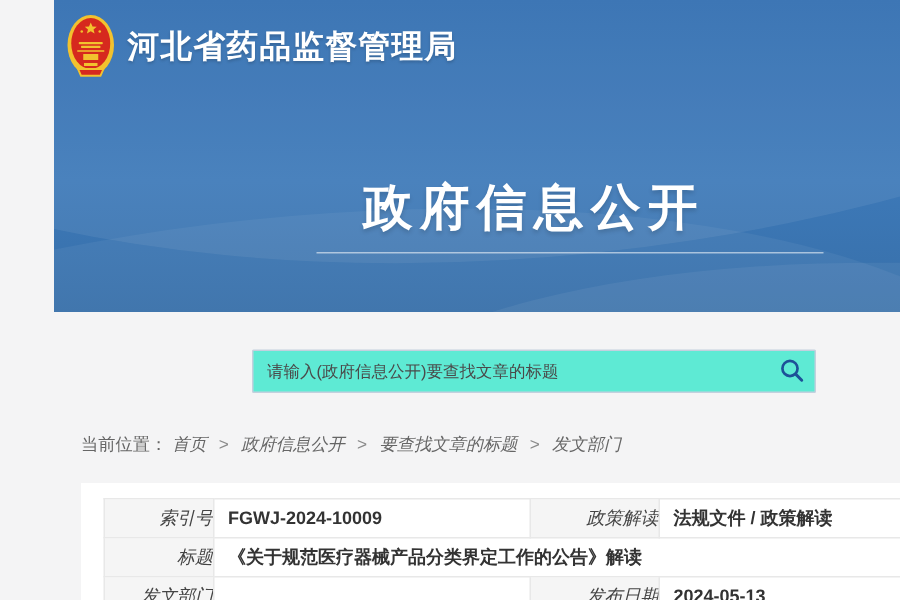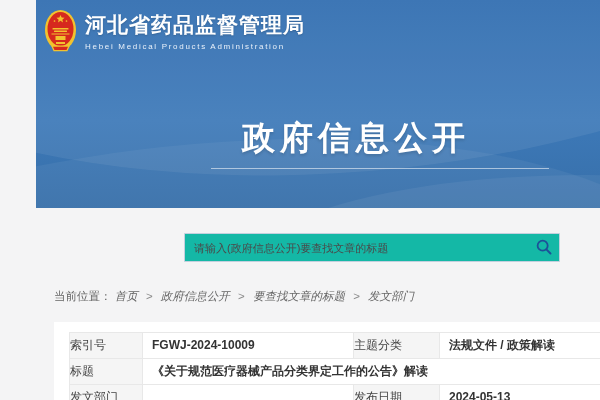--- a/index.html
+++ b/index.html
@@ -24,41 +24,41 @@
               text-shadow:0 1px 2px rgba(0,0,0,0.18); line-height:1.15; }
   .brand-en { color:#e9f1fa; font-size:8px; letter-spacing:1.7px; margin-top:4px; white-space:nowrap; }
 
   .banner-title { position:absolute; left:0; top:116px; width:640px; text-align:center;
                   color:#ffffff; font-size:33px; font-weight:bold; letter-spacing:5px;
                   text-shadow:0 2px 3px rgba(0,0,0,0.15); }
   .banner-underline { position:absolute; left:175px; top:168px; width:338px; height:1px;
                       background:rgba(255,255,255,0.55); }
 
   
-  .search-box { position:absolute; left:148px; top:233px; width:376px; height:29px;
-                background:#14b8a6; border:1px solid #c3d0de; border-radius:1px; }
+  .search-box { position:absolute; left:132px; top:233px; width:376px; height:29px;
+                background:#5eead4; border:1px solid #c3d0de; border-radius:1px; }
   .search-input { position:absolute; left:0; top:0; width:340px; height:27px; border:none; outline:none;
                   background:transparent; font-size:11px; color:#333; padding:0 0 0 9px;
                   font-family:"Liberation Sans","DejaVu Sans",sans-serif; }
   .search-input::placeholder { color:#4a4a4a; opacity:1; }
   .search-btn { position:absolute; right:5px; top:4px; width:20px; height:20px; border:none;
                 background:transparent; cursor:pointer; padding:0; }
 
   
   .breadcrumb { position:absolute; left:18px; top:289px; font-size:11.5px; color:#666; }
   .breadcrumb a { color:#666; text-decoration:none; cursor:pointer;font-style:italic; }
   .crumb-sep { color:#8a8a8a; margin:0 5px; }
 
   
   .card { position:absolute; left:18px; top:322px; width:640px; height:100px; background:#ffffff; }
   table.meta { border-collapse:collapse; margin:10px 0 0 15px; width:700px; table-layout:fixed;
                font-size:12px; color:#333; }
   table.meta td { border:1px solid #e8e8e8; height:25px; line-height:25px;
                   overflow:hidden; white-space:nowrap; }
-  td.lbl { background:#f5f5f5; text-align:left; color:#444; }
+  td.lbl { background:#f5f5f5; text-align:right; color:#444;font-style:italic; }
   td.val { background:#ffffff; padding-left:9px;font-weight:bold; }
   col.c1 { width:73px; } col.c2 { width:211px; } col.c3 { width:86px; } col.c4 { width:330px; }
 </style>
 </head>
 <body>
 
 <div class="page">
 
   <header class="banner">
     <div class="sweep-a"></div>
@@ -74,21 +74,20 @@
         <circle cx="45" cy="24" r="1.7" fill="#f2c22e"></circle>
         <rect x="17" y="38" width="32" height="3" rx="1" fill="#f2c22e"></rect>
         <rect x="20" y="43" width="26" height="3" rx="1" fill="#f2c22e"></rect>
         <rect x="15" y="49" width="36" height="2" fill="#f2c22e"></rect>
         <rect x="23" y="54" width="20" height="8" fill="#f2c22e"></rect>
         <rect x="24" y="66" width="18" height="4" fill="#f2c22e"></rect>
         <path d="M16 74 h34 l-4 9 h-26 z" fill="#d6291e" stroke="#f2c22e" stroke-width="2.5"></path>
       </svg>
       <div class="brand-text">
         <div class="brand-zh">河北省药品监督管理局</div>
-        <div class="brand-en">Hebei Medical Products Administration</div>
       </div>
     </div>
 
     <div class="banner-title">政府信息公开</div>
     <div class="banner-underline"></div>
   </header>
 
   <div class="search-box">
     <input class="search-input" type="text" placeholder="请输入(政府信息公开)要查找文章的标题" style="">
     <button class="search-btn">
@@ -115,21 +114,21 @@
       <colgroup>
           <col class="c1">
           <col class="c2">
           <col class="c3">
           <col class="c4">
         </colgroup>
       <tbody>
           <tr>
         <td class="lbl">索引号</td>
         <td class="val">FGWJ-2024-10009</td>
-        <td class="lbl">主题分类</td>
+        <td class="lbl">政策解读</td>
         <td class="val">法规文件 / 政策解读</td>
       </tr>
       <tr>
         <td class="lbl">标题</td>
         <td class="val" colspan="3">《关于规范医疗器械产品分类界定工作的公告》解读</td>
       </tr>
       <tr>
         <td class="lbl">发文部门</td>
         <td class="val"></td>
         <td class="lbl">发布日期</td>

